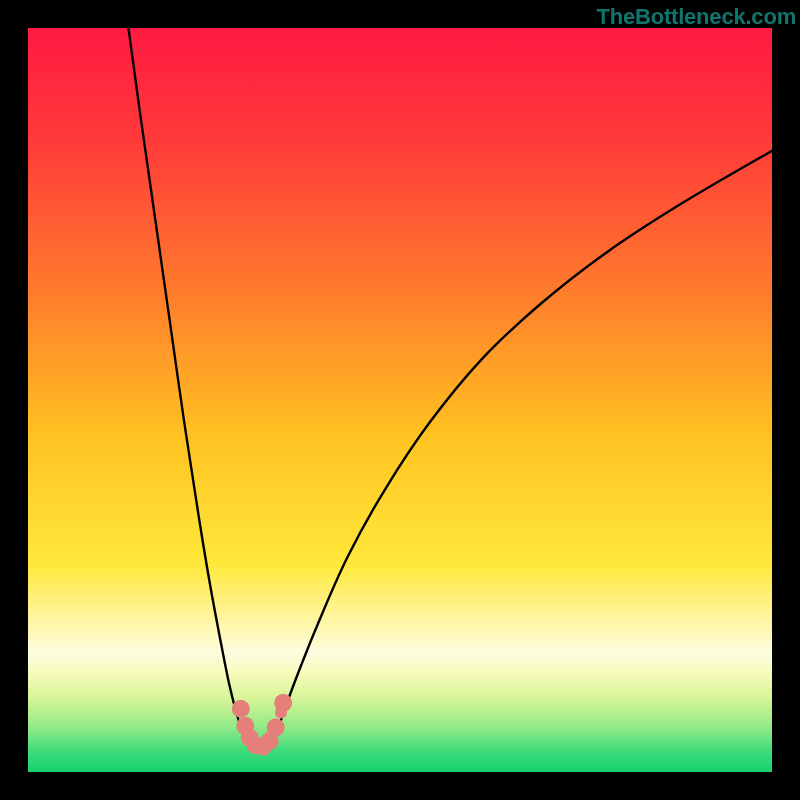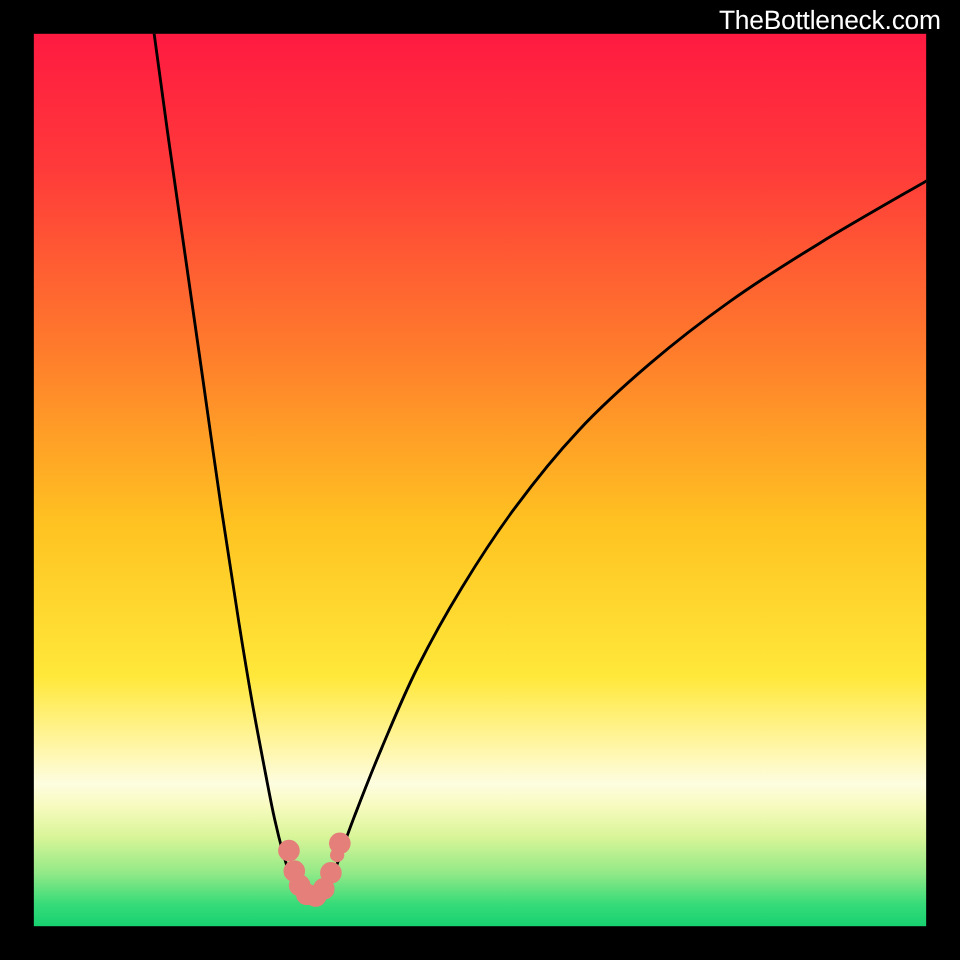--- a/index.html
+++ b/index.html
@@ -22,24 +22,24 @@
   .plot {
     position: absolute;
     left: 0;
     top: 0;
     width: 744px;
     height: 744px;
   }
   .watermark {
     position: absolute;
     top: 4px;
-    right: 16px;
-    color: #ffffff;
+    right: 4px;
+    color: #0f766e;
     font-size: 22px;
-    font-weight: 400;
+    font-weight: 700;
     letter-spacing: -0.2px;
     user-select: none;
   }
   svg { display: block; }
 </style>
 </head>
 <body>
 
 <div class="watermark">TheBottleneck.com</div>
 

